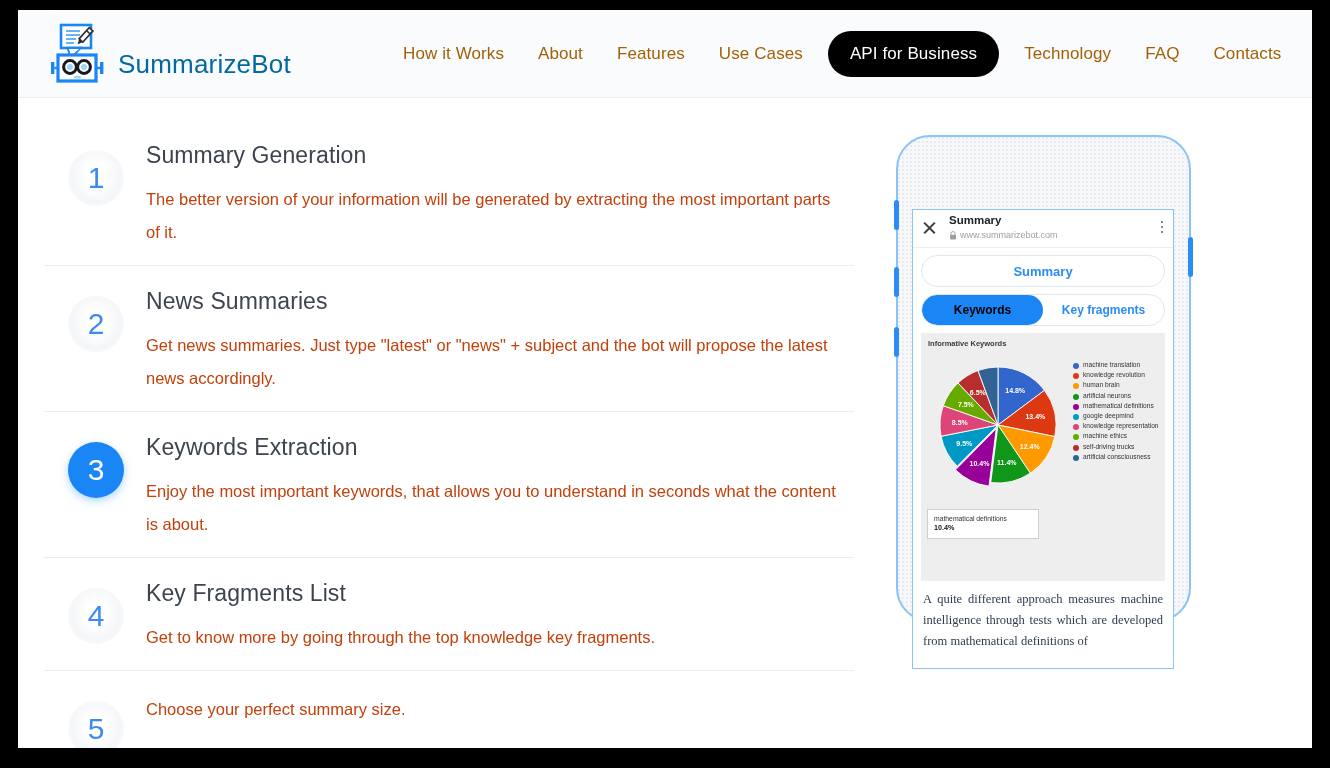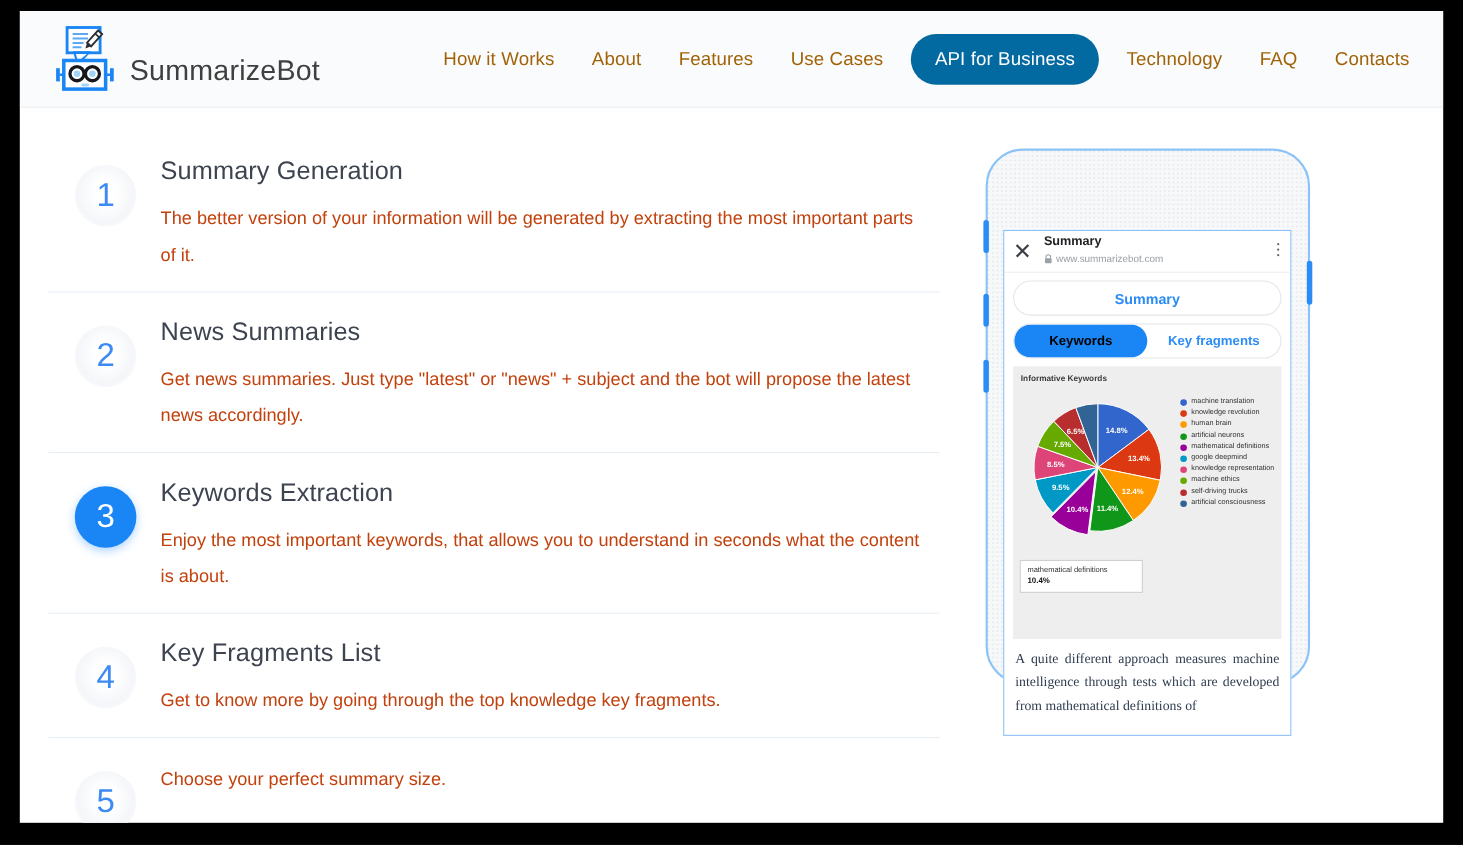--- a/index.html
+++ b/index.html
@@ -39,21 +39,21 @@
     position: absolute;
     left: 26px;
     top: 12px;
     display: flex;
     align-items: center;
     gap: 6px;
   }
   #brand-logo { width: 68px; height: 64px; display:block; }
   #brand-name {
     font-size: 26px;
-    color: #404040;
+    color: #0369a1;
     letter-spacing: .2px;
     white-space: nowrap;
     margin-top: 20px;
   }
 
   #main-nav {
     position: absolute;
     left: 368px;
     top: 0;
     height: 88px;
@@ -63,21 +63,21 @@
   }
   .nav-item {
     font-size: 17px;
     color: #a16207;
     padding: 0 17px;
     white-space: nowrap;
     cursor: pointer;
     letter-spacing: .1px;
   }
   .nav-item.pill {
-    background: #0369a1;
+    background: #000000;
     color: #ffffff;
     border-radius: 24px;
     padding: 13px 22px;
     margin: 0 8px;
   }
 
   
   #feature-list {
     position: absolute;
     left: 26px;

